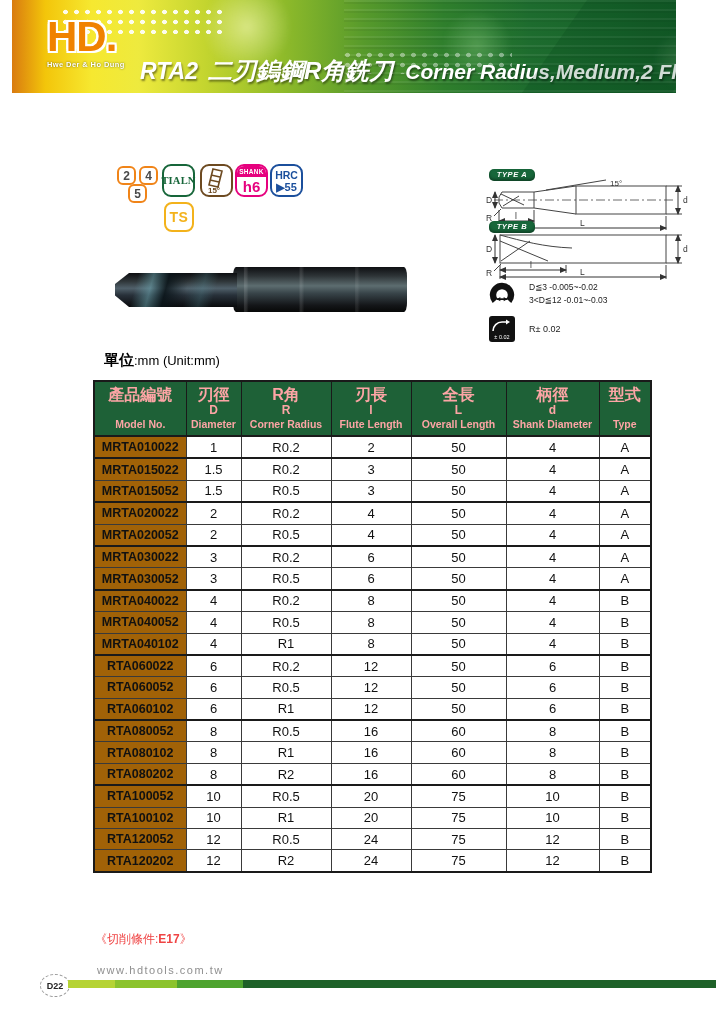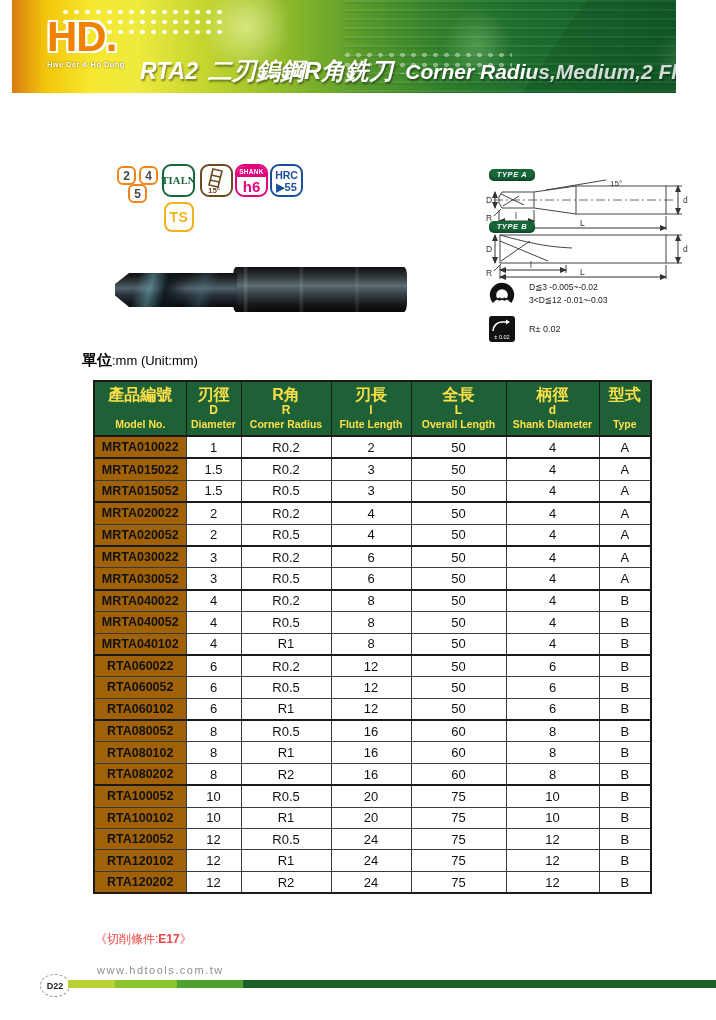--- a/index.html
+++ b/index.html
@@ -64,25 +64,25 @@
     box-shadow:inset 0 -2px 3px rgba(0,0,0,.35);}
   .tba{left:489px;top:169px;} .tbb{left:489px;top:221px;}
   .dwg{position:absolute;}
   .dwgA{left:486px;top:178px;} .dwgB{left:486px;top:231px;}
   .tol{position:absolute;left:489px;top:281px;width:220px;}
   .tol-row{display:flex;align-items:center;margin-bottom:9px;}
   .tol-texts{margin-left:14px;font-size:8.5px;color:#222;line-height:13px;white-space:nowrap;}
   .tol-r-text{margin-left:14px;font-size:9px;color:#222;white-space:nowrap;}
 
   
-  .unit-line{position:absolute;left:82px;top:351px;font-size:13px;color:#000;}
+  .unit-line{position:absolute;left:104px;top:351px;font-size:13px;color:#000;}
   .unit-zh{font-weight:bold;font-size:15px;}
   .spec{position:absolute;left:93px;top:380px;}
   table{border-collapse:collapse;table-layout:fixed;width:557px;border:2px solid #1a1a1a;}
-  th{background:#1e6137;color:#fde047;border:1px solid #1a1a1a;border-bottom:2px solid #1a1a1a;padding:4px 0 5px;vertical-align:middle;}
+  th{background:#1e6137;color:#fca5a5;border:1px solid #1a1a1a;border-bottom:2px solid #1a1a1a;padding:4px 0 5px;vertical-align:middle;}
   .h-zh{font-size:16px;font-weight:bold;line-height:18px;}
   .h-letter{font-size:12px;font-weight:bold;line-height:13px;min-height:13px;}
   .h-en{font-size:10.5px;font-weight:bold;line-height:12px;margin-top:1px;}
   td{border:1px solid #3a3a3a;height:20.4px;text-align:center;font-size:13px;color:#111;background:#fff;padding:0;}
   td.model{background:#a16207;font-weight:bold;font-size:12.5px;}
   tr.group-end td{border-bottom:2px solid #1a1a1a;}
   .footnote{position:absolute;left:95px;top:931px;font-size:12px;color:#ef4444;}
   .footnote .code{font-weight:bold;}
 
   
@@ -450,29 +450,20 @@
           <tr>
             <td class="model">RTA120052</td>
             <td>12</td>
             <td>R0.5</td>
             <td>24</td>
             <td>75</td>
             <td>12</td>
             <td>B</td>
           </tr>
           <tr>
-            <td class="model">RTA120102</td>
-            <td>12</td>
-            <td>R1</td>
-            <td>24</td>
-            <td>75</td>
-            <td>12</td>
-            <td>B</td>
-          </tr>
-          <tr>
             <td class="model">RTA120202</td>
             <td>12</td>
             <td>R2</td>
             <td>24</td>
             <td>75</td>
             <td>12</td>
             <td>B</td>
           </tr>
         </tbody>
     </table>

